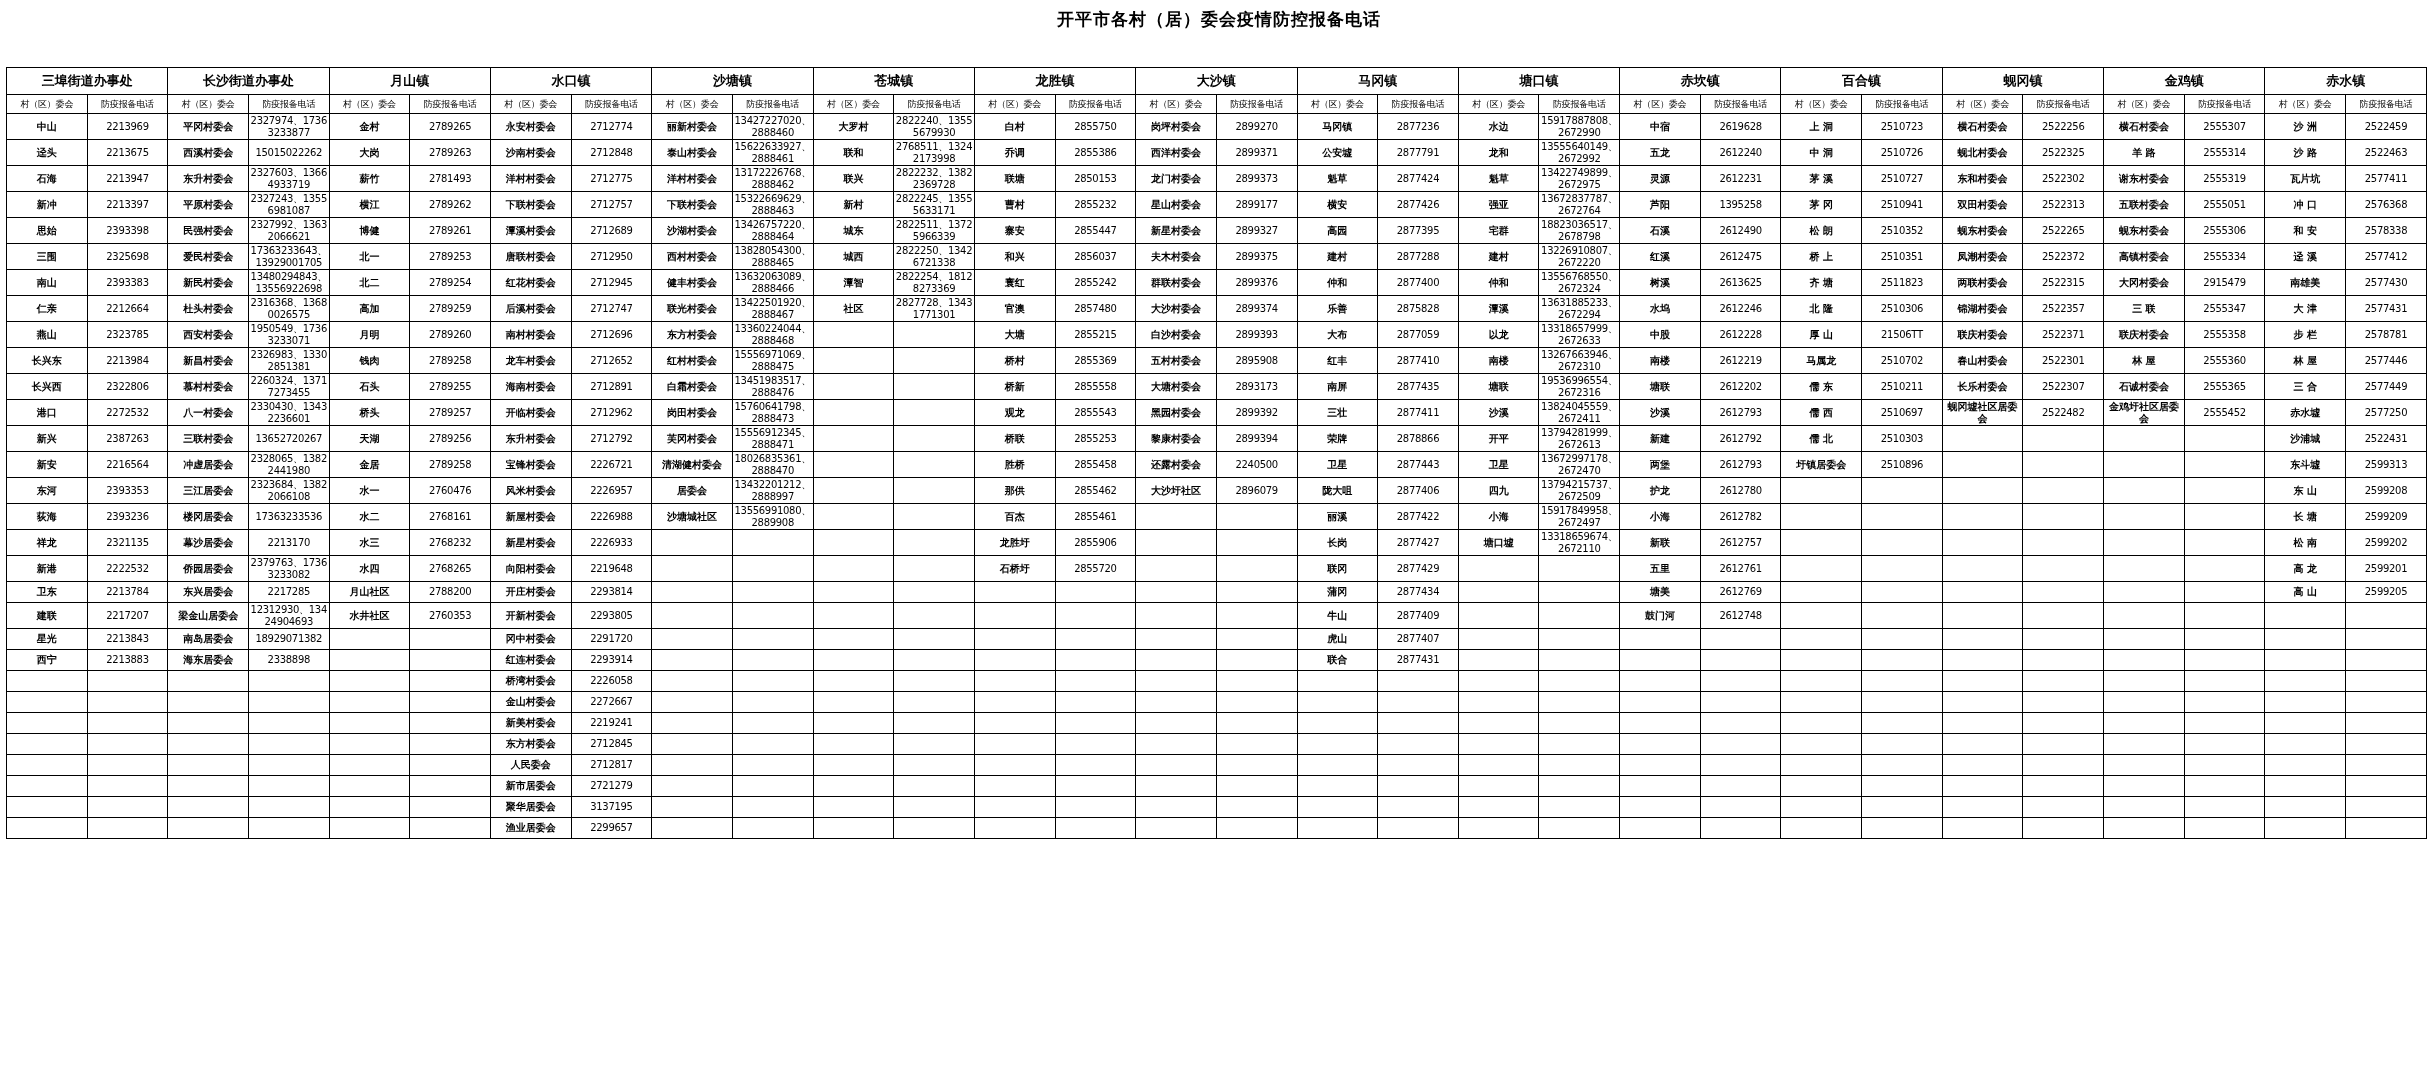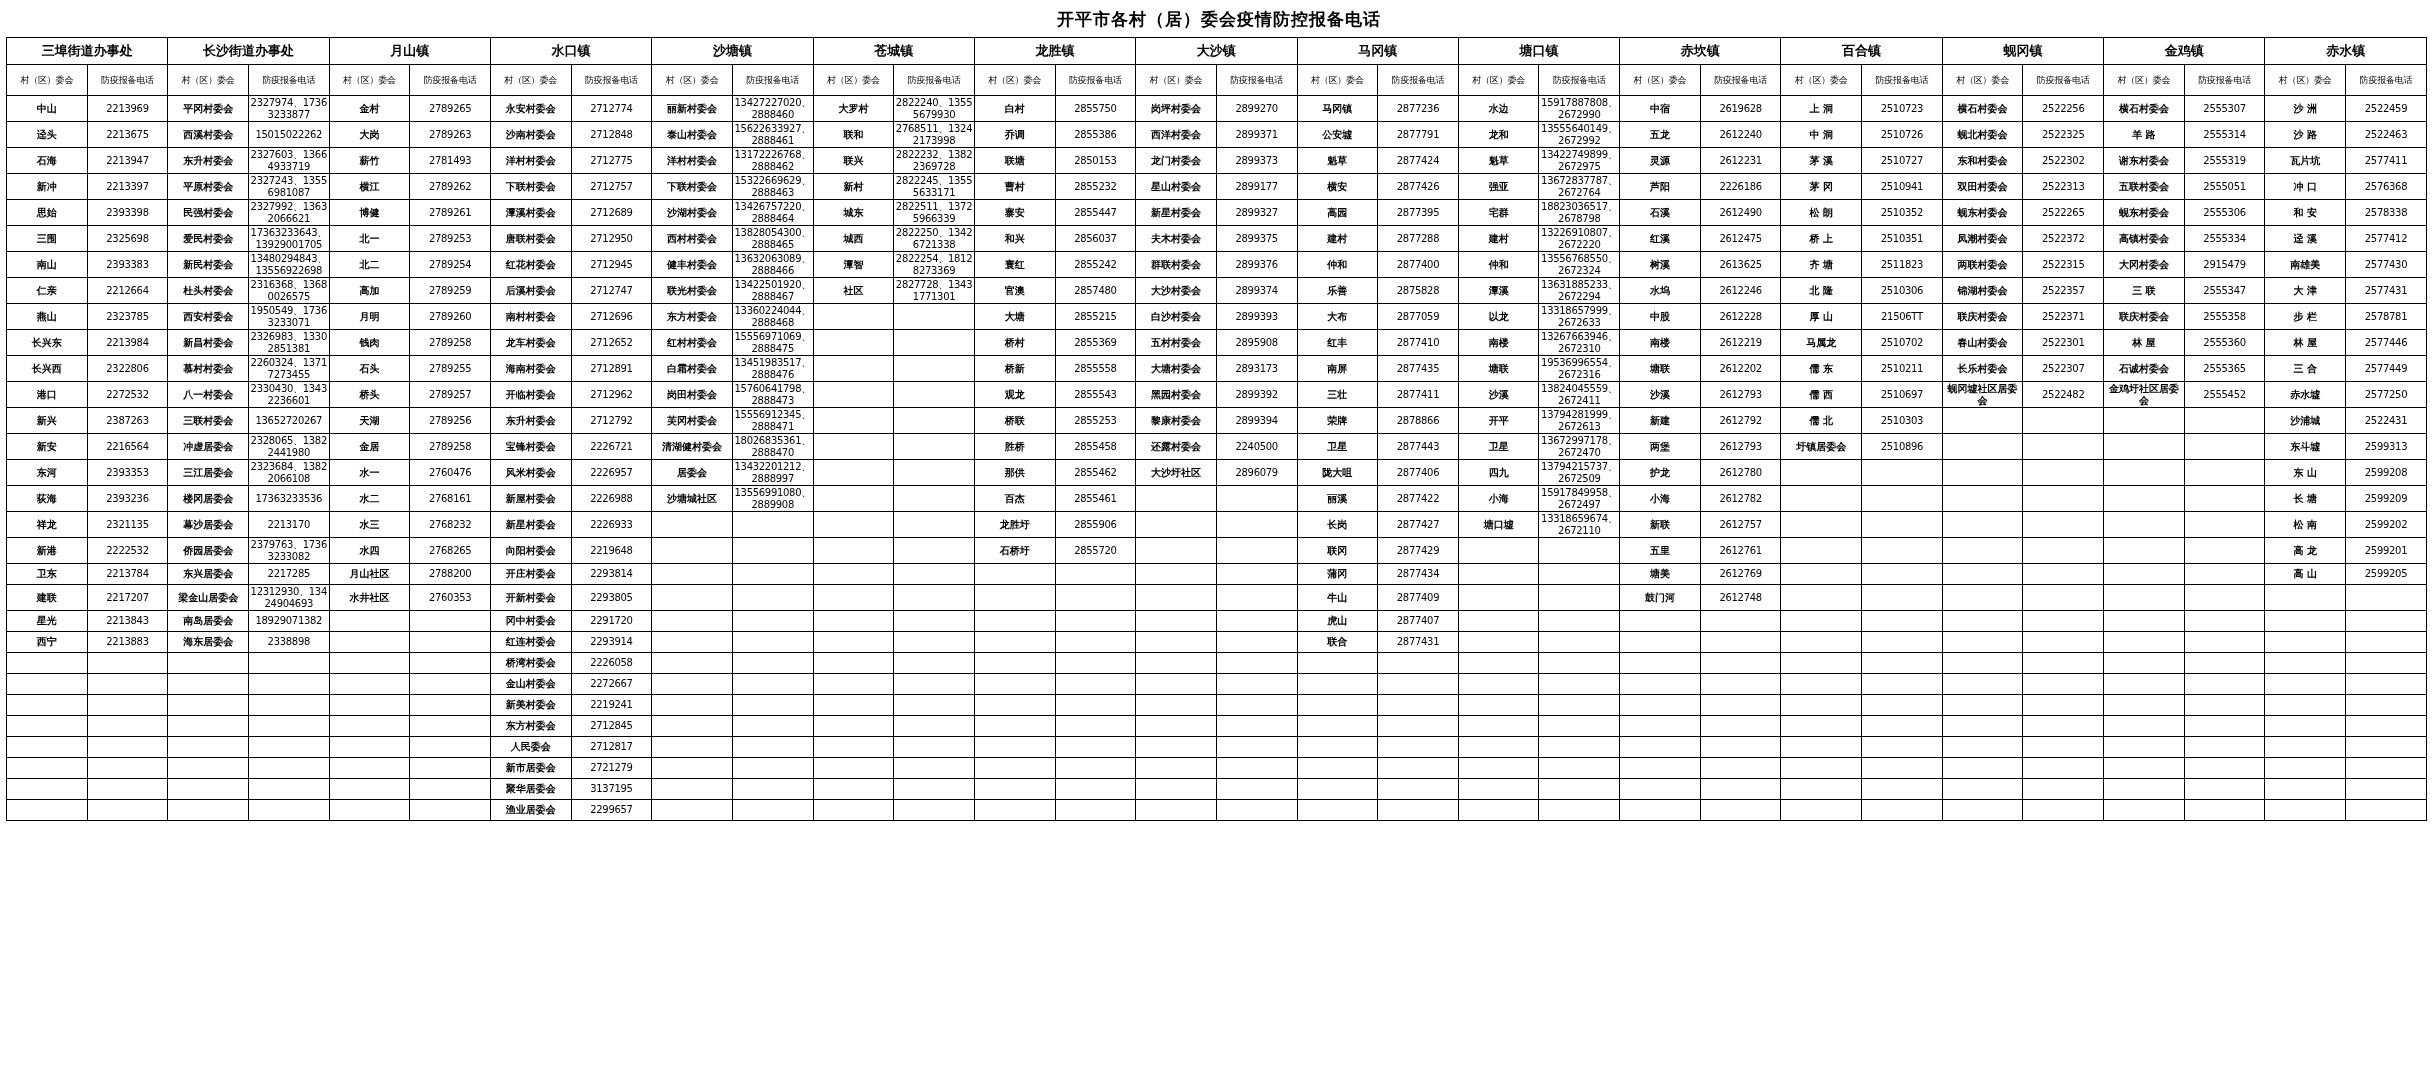--- a/index.html
+++ b/index.html
@@ -16,41 +16,42 @@
     padding:8px 0 6px 5px;
     letter-spacing:1px;
   }
   .table-wrap{
     padding:0 6px;
   }
   table.phone-table{
     border-collapse:collapse;
     table-layout:fixed;
     width:2421px;
+    margin-top:30px;
   }
   table.phone-table td,table.phone-table th{
     border:1px solid #000;
     font-size:10px;
     line-height:1.15;
     text-align:center;
     vertical-align:middle;
     padding:1px 0px;
     word-break:break-all;
     overflow:hidden;
   }
   tr.town-row td{
     font-size:13px;
     font-weight:bold;
     height:22px;
     padding:2px 0;
   }
   tr.head-row td{
     font-size:9px;
     height:16px;
-    padding:7px 0;
+    padding:1px 0;
     letter-spacing:-0.2px;
   }
   td.name-cell{
     font-size:11px;
     font-weight:bold;
     letter-spacing:0px;
   }
   td.tel-cell{
     font-size:9px;
     letter-spacing:-0.3px;
@@ -228,21 +229,21 @@
           <td class="tel-cell">2822245、13555633171</td>
           <td class="name-cell">曹村</td>
           <td class="tel-cell">2855232</td>
           <td class="name-cell">星山村委会</td>
           <td class="tel-cell">2899177</td>
           <td class="name-cell">横安</td>
           <td class="tel-cell">2877426</td>
           <td class="name-cell">强亚</td>
           <td class="tel-cell">13672837787、2672764</td>
           <td class="name-cell">芦阳</td>
-          <td class="tel-cell">2226186</td>
+          <td class="tel-cell">1395258</td>
           <td class="name-cell">茅 冈</td>
           <td class="tel-cell">2510941</td>
           <td class="name-cell">双田村委会</td>
           <td class="tel-cell">2522313</td>
           <td class="name-cell">五联村委会</td>
           <td class="tel-cell">2555051</td>
           <td class="name-cell">冲 口</td>
           <td class="tel-cell">2576368</td>
         </tr>
         <tr class="row-h">

